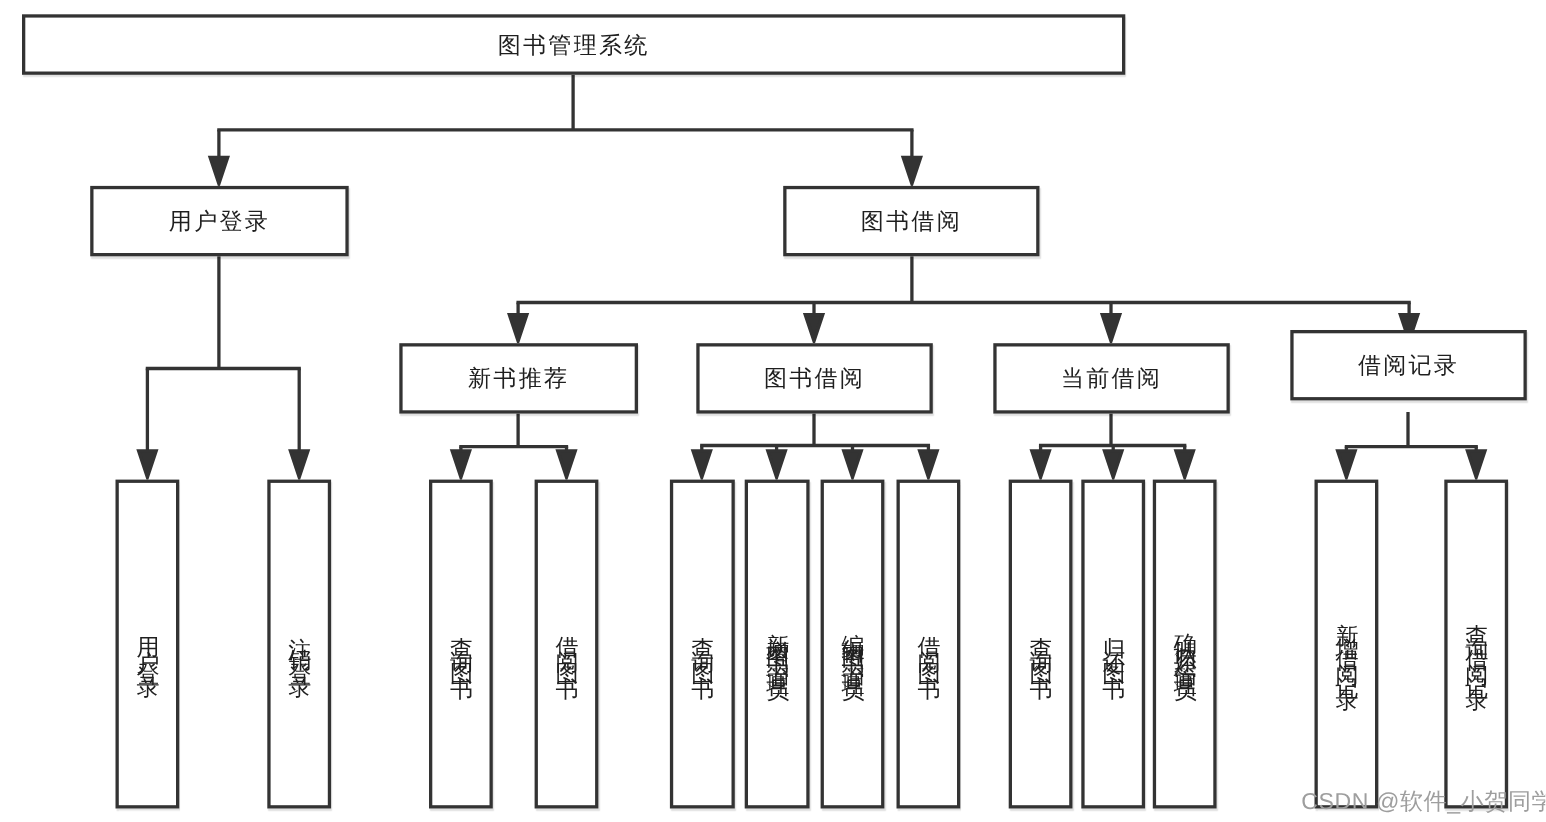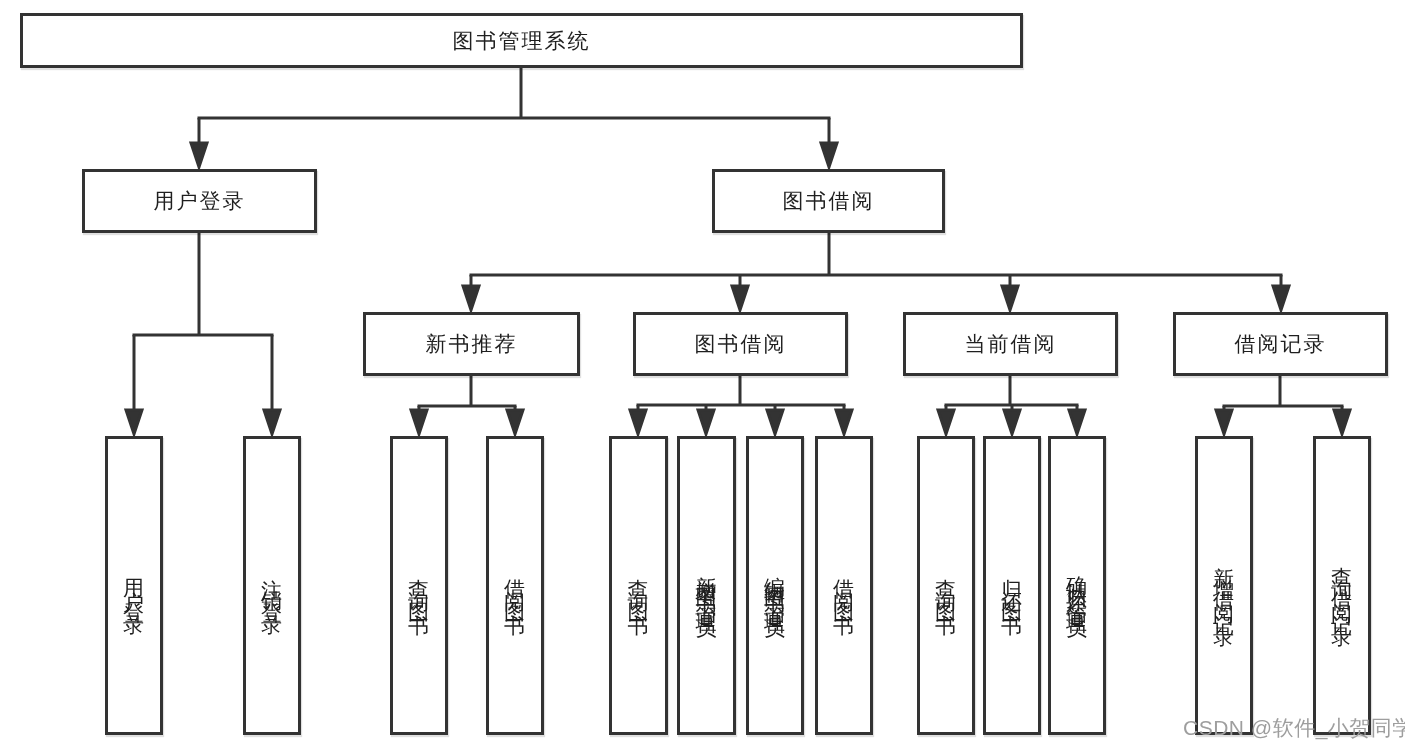--- a/index.html
+++ b/index.html
@@ -105,21 +105,21 @@
   </svg>
 
   <div class="box h" style="left:20px;top:13px;width:1003px;height:55px">图书管理系统</div>
 
   <div class="box h" style="left:82px;top:169px;width:235px;height:64px">用户登录</div>
   <div class="box h" style="left:712px;top:169px;width:233px;height:64px">图书借阅</div>
 
   <div class="box h" style="left:363px;top:312px;width:217px;height:64px">新书推荐</div>
   <div class="box h" style="left:633px;top:312px;width:215px;height:64px">图书借阅</div>
   <div class="box h" style="left:903px;top:312px;width:215px;height:64px">当前借阅</div>
-  <div class="box h" style="left:1173px;top:312px;width:215px;height:64px">借阅记录</div>
+  <div class="box h" style="left:1173px;top:300px;width:215px;height:64px">借阅记录</div>
 
   <div class="box v" style="left:105px;top:436px;width:58px;height:299px">用户登录</div>
   <div class="box v" style="left:243px;top:436px;width:58px;height:299px">注销登录</div>
 
   <div class="box v" style="left:390px;top:436px;width:58px;height:299px">查询图书</div>
   <div class="box v" style="left:486px;top:436px;width:58px;height:299px">借阅图书</div>
 
   <div class="box v" style="left:609px;top:436px;width:59px;height:299px">查询图书</div>
   <div class="box v long" style="left:677px;top:436px;width:59px;height:299px">新增图书（管理员）</div>
   <div class="box v long" style="left:746px;top:436px;width:58px;height:299px">编辑图书（管理员）</div>

